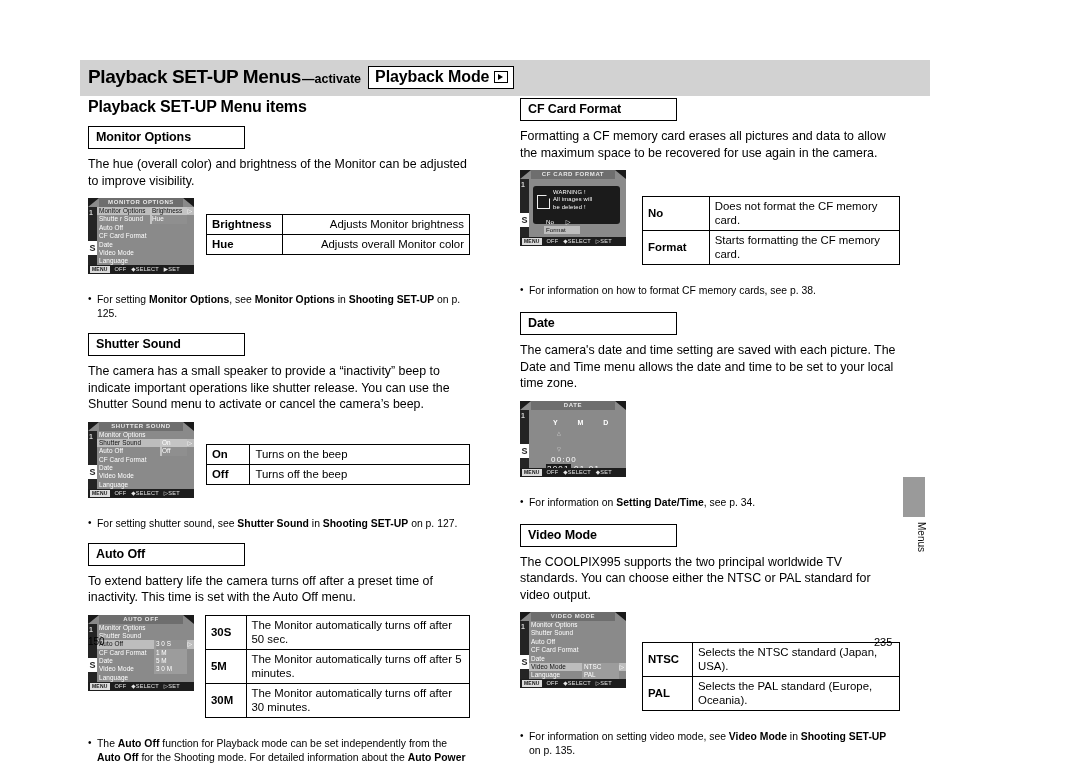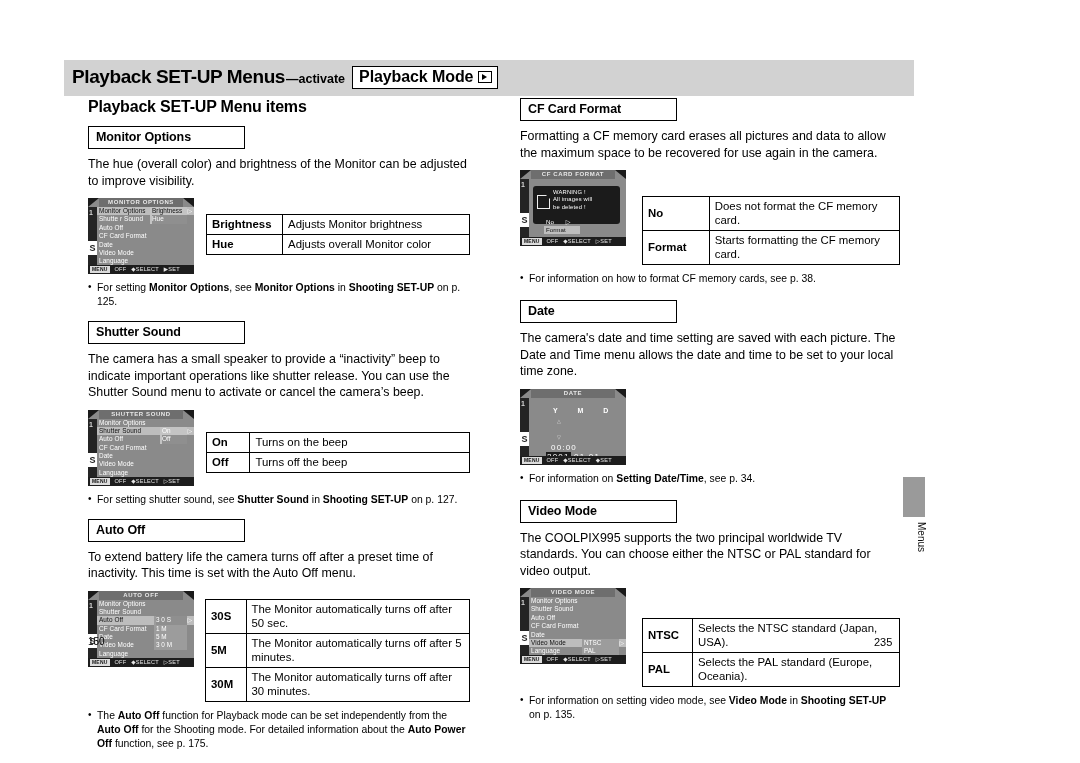--- a/index.html
+++ b/index.html
@@ -17,21 +17,21 @@
   }
   .page {
     position: relative;
     width: 1080px;
     height: 763px;
   }
 
   
   .header-band {
     position: absolute;
-    left: 64px;
+    left: 80px;
     top: 60px;
     width: 850px;
     height: 36px;
     background: #d2d2d2;
   }
   .header-inner {
     position: absolute;
     left: 8px;
     top: 6px;
     display: flex;
@@ -123,21 +123,21 @@
   .body-text {
     font-size: 12.4px;
     line-height: 16.5px;
     margin: 0 0 9px 0;
   }
 
   
   .note {
     font-size: 10.4px;
     line-height: 14px;
-    margin: 7px 0 0 0;
+    margin: 19px 0 0 0;
     padding-left: 9px;
     position: relative;
   }
   .note::before {
     content: "\2022";
     position: absolute;
     left: 0px;
     top: -1px;
     font-size: 10px;
   }
@@ -384,27 +384,27 @@
     line-height: 14px;
   }
   table.dt td.k {
     font-weight: bold;
     white-space: nowrap;
   }
 
   
   .tbl-monitor { margin-left: 12px; margin-top: 16px; }
   .tbl-monitor td.k { width: 66px; }
-  .tbl-monitor td.v { width: 196px; }
+  .tbl-monitor td.v { width: 196px; text-align: right; }
 
   .tbl-shutter { margin-left: 12px; margin-top: 22px; }
   .tbl-shutter td.k { width: 34px; }
   .tbl-shutter td.v { width: 226px; }
 
-  .tbl-auto { margin-left: 11px; margin-top: 8px; }
+  .tbl-auto { margin-left: 11px; margin-top: 0px; }
   .tbl-auto td.k { width: 30px; text-align: left; }
   .tbl-auto td.v { width: 222px; }
 
   .tbl-cf { margin-left: 16px; margin-top: 26px; }
   .tbl-cf td.k { width: 58px; }
   .tbl-cf td.v { width: 196px; }
 
   .tbl-video { margin-left: 16px; margin-top: 30px; }
   .tbl-video td.k { width: 40px; }
   .tbl-video td.v { width: 214px; }

